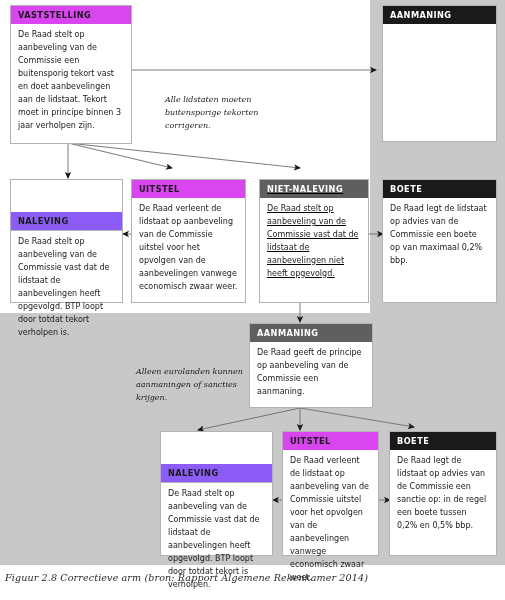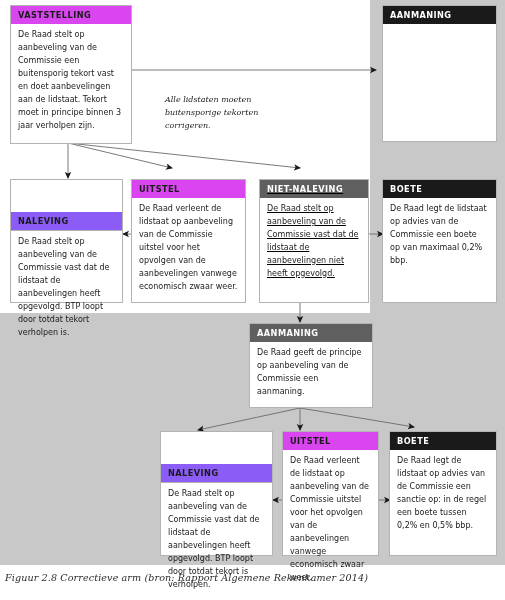--- a/index.html
+++ b/index.html
@@ -142,20 +142,21 @@
   <div class="box" id="box-boete-top" style="left:382px;top:179px;width:115px;height:124px;">
     <div class="hdr hdr-black">BOETE</div>
     <div class="body">De Raad legt de lidstaat op advies van de Commissie een boete op van maximaal 0,2% bbp.</div>
   </div>
 
   <div class="box" id="box-aanmaning" style="left:249px;top:323px;width:124px;height:85px;">
     <div class="hdr hdr-grey-dark">AANMANING</div>
     <div class="body">De Raad geeft de principe op aanbeveling van de Commissie een aanmaning.</div>
   </div>
 
+  <div class="note" id="note-bottom" style="left:136px;top:345px;width:110px;">Alleen eurolanden kunnen aanmaningen of sancties krijgen.</div>
 
   <div class="box" id="box-naleving-bottom" style="left:160px;top:431px;width:113px;height:125px;">
     <div class="hdr hdr-white">NALEVING</div>
     <div class="body">De Raad stelt op aanbeveling van de Commissie vast dat de lidstaat de aanbevelingen heeft opgevolgd. BTP loopt door totdat tekort is verholpen.</div>
   </div>
 
   <div class="box" id="box-uitstel-bottom" style="left:282px;top:431px;width:97px;height:125px;">
     <div class="hdr hdr-grey-light">UITSTEL</div>
     <div class="body">De Raad verleent de lidstaat op aanbeveling van de Commissie uitstel voor het opvolgen van de aanbevelingen vanwege economisch zwaar weer.</div>
   </div>

